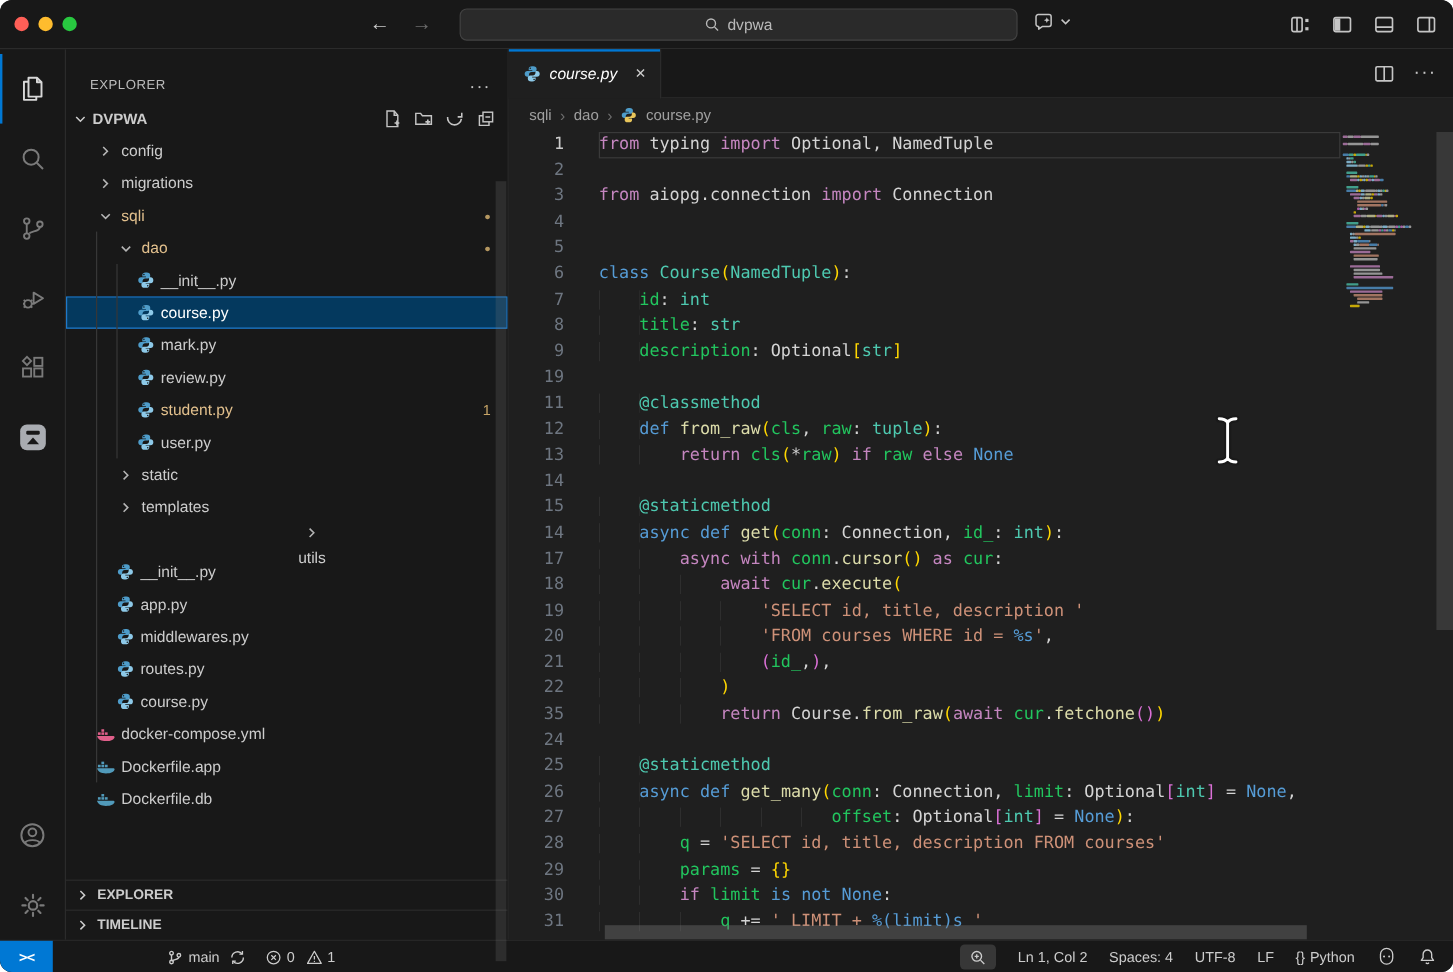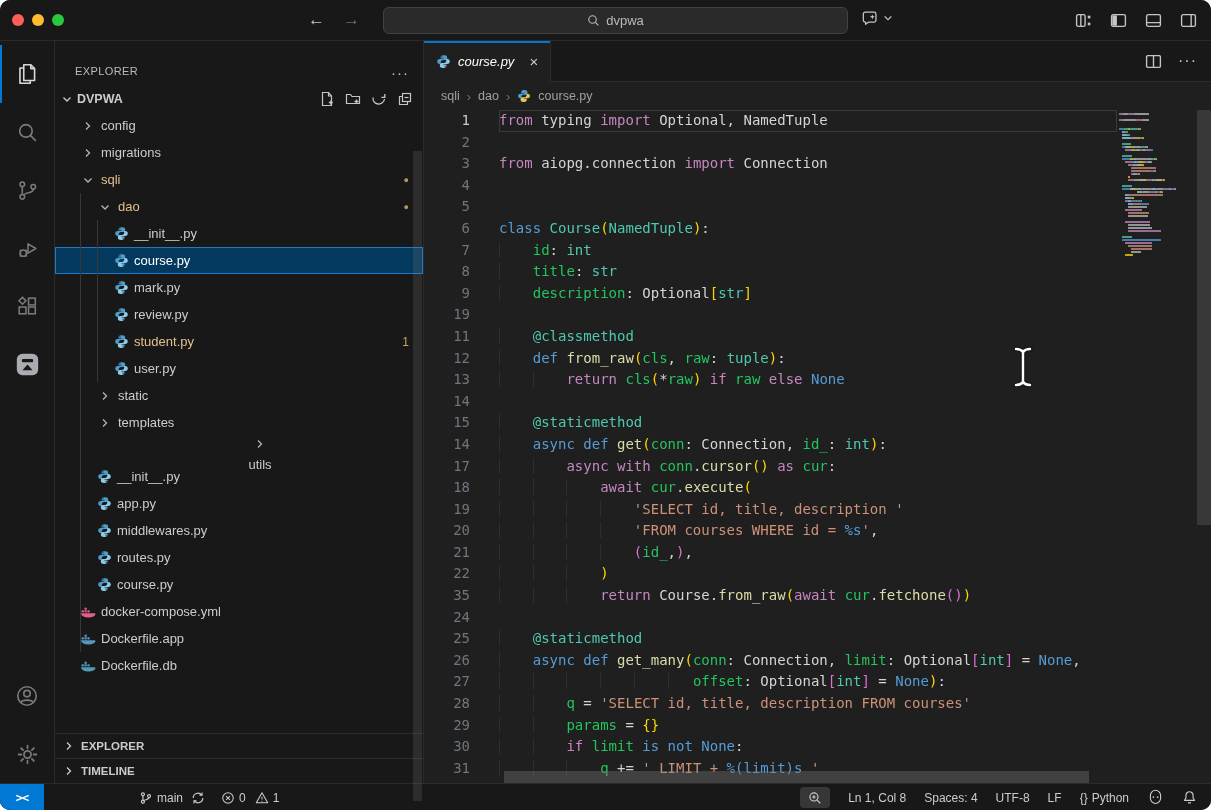--- a/index.html
+++ b/index.html
@@ -914,21 +914,21 @@
       </div>
     </div>
     <div class="sb-right">
       <span class="zoombox">
         <svg width="14" height="14" viewBox="0 0 16 16" fill="none" stroke="#cccccc" stroke-width="1.3">
           <circle cx="6.8" cy="6.8" r="4.6"></circle>
             <path d="M10.4 10.4L14 14"></path>
             <path d="M4.8 6.8h4M6.8 4.8v4"></path>
         </svg>
       </span>
-      <span class="sb-item">Ln 1, Col 8</span>
+      <span class="sb-item">Ln 1, Col 2</span>
       <span class="sb-item">Spaces: 4</span>
       <span class="sb-item">UTF-8</span>
       <span class="sb-item">LF</span>
       <span class="sb-item">
         <span>{}</span>
         <span>Python</span>
       </span>
       <span class="icon16">
         <svg width="17" height="17" viewBox="0 0 20 20" fill="none" stroke="#cccccc" stroke-width="1.3">
           <path d="M4 7.5a6 6 0 0112 0v3.5a6 6 0 01-12 0z"></path>

